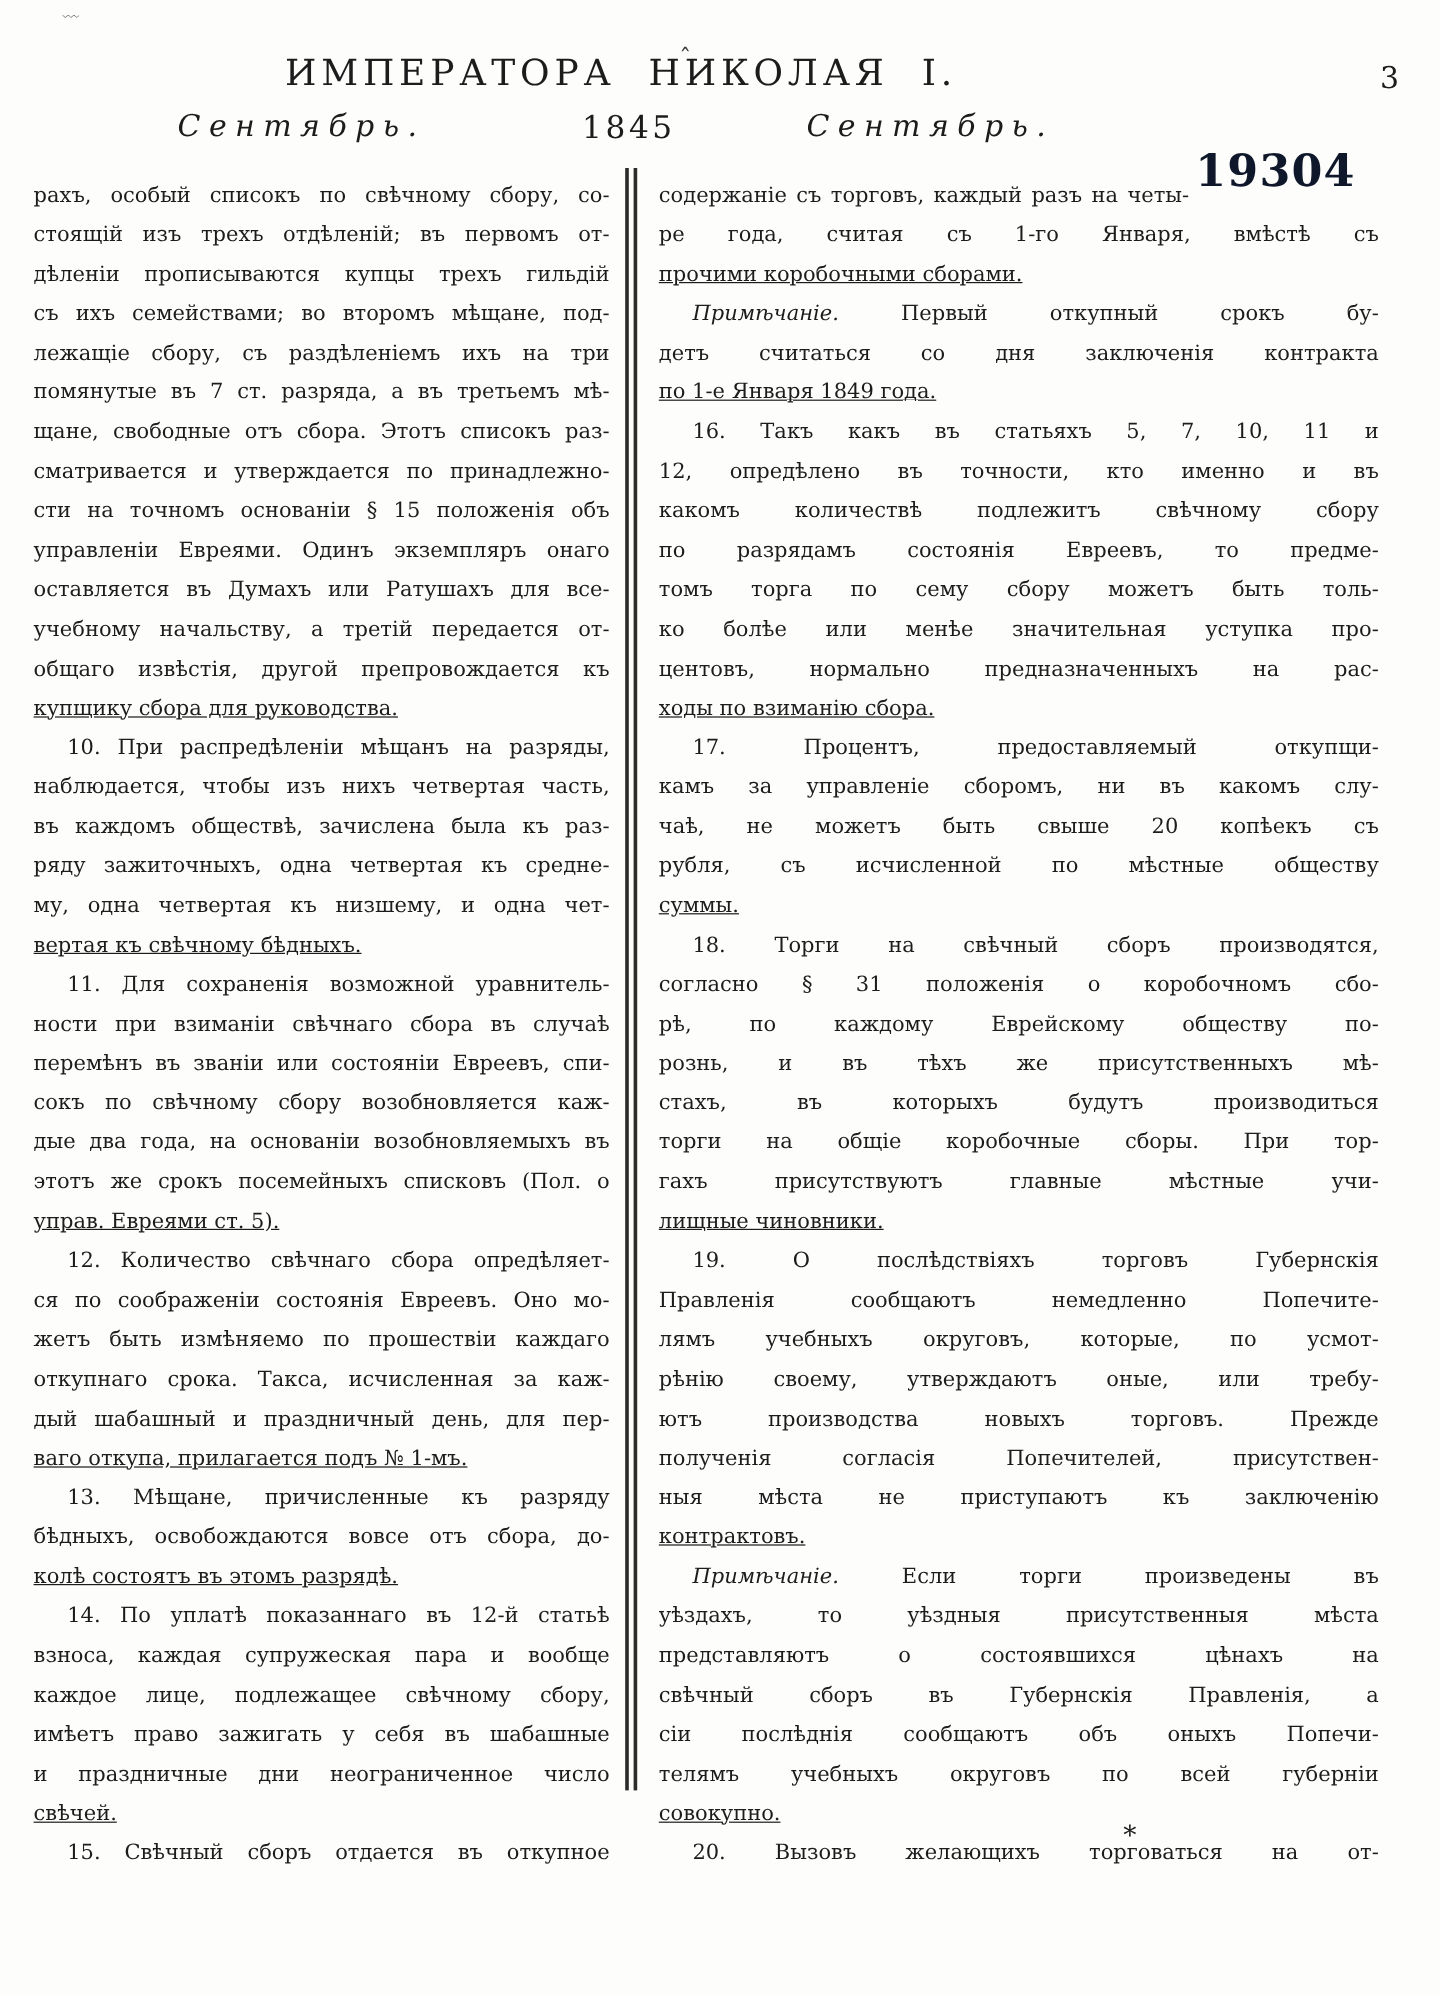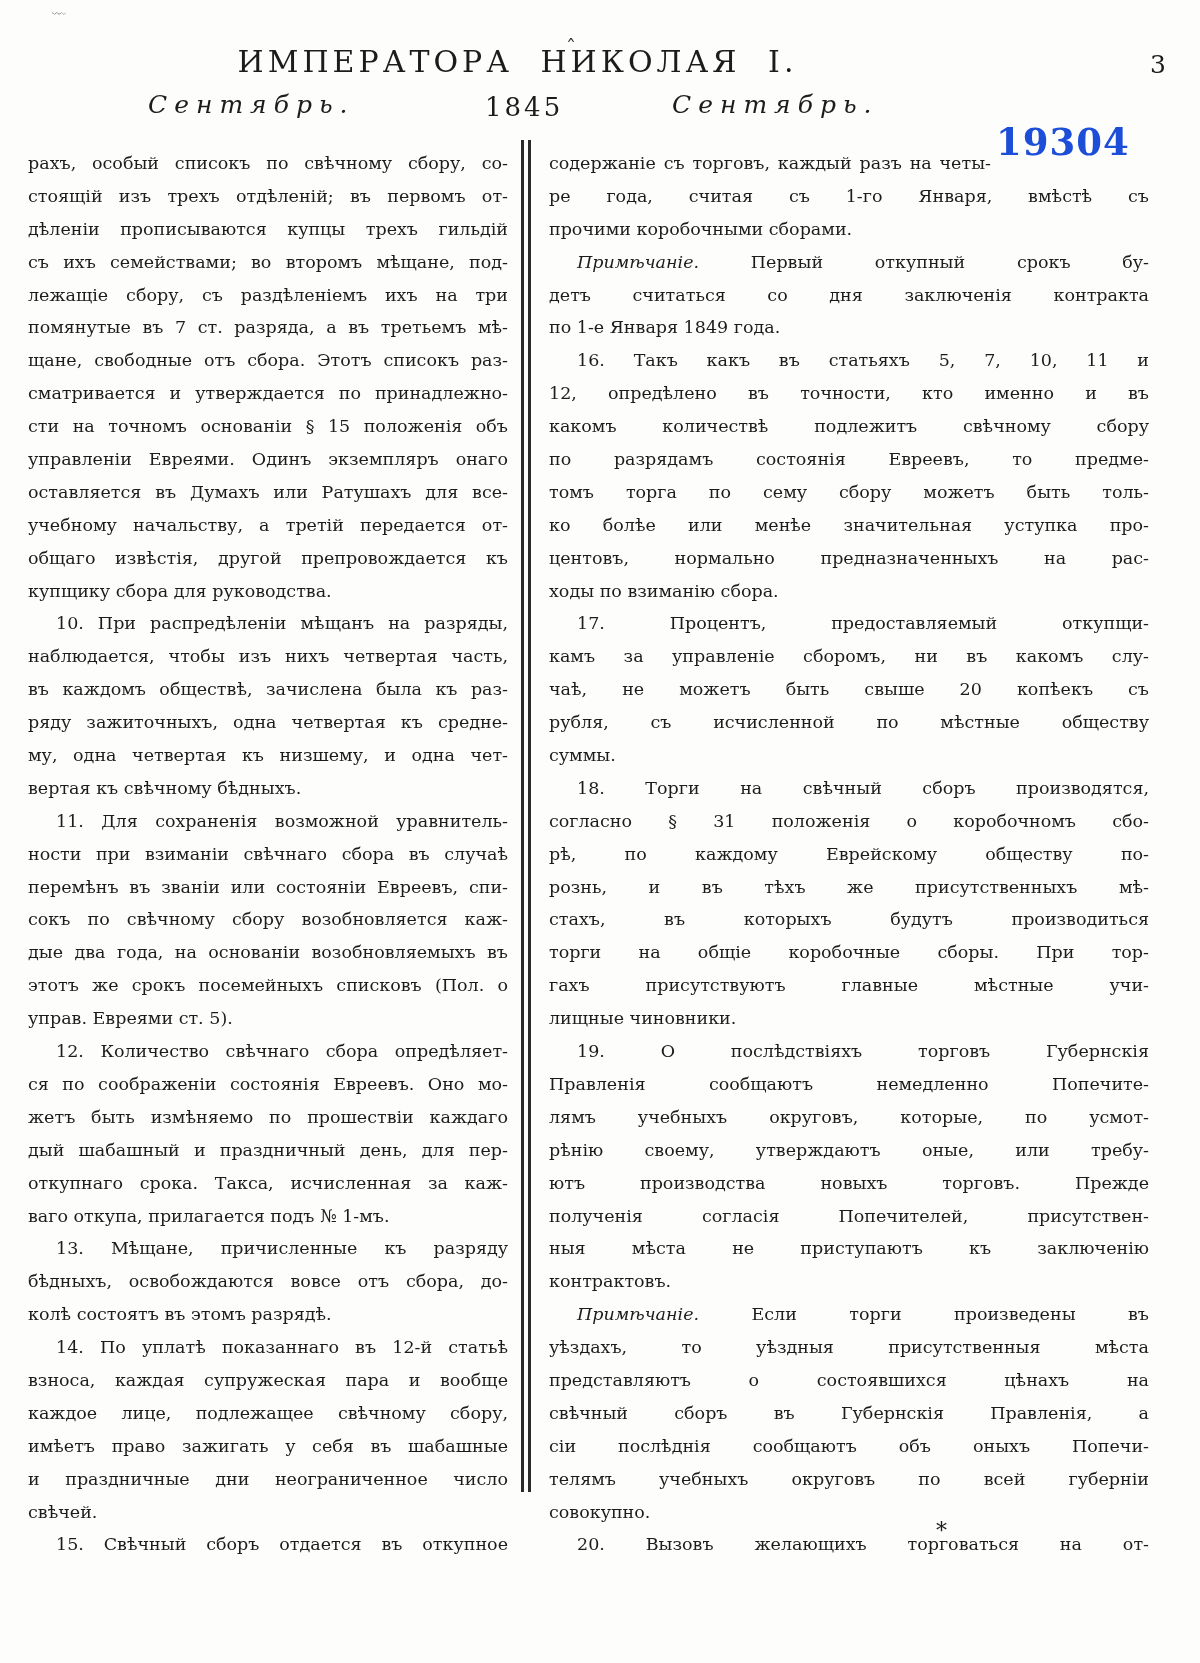--- a/index.html
+++ b/index.html
@@ -12,30 +12,30 @@
     position:absolute; top:44px; left:185px; width:665px;
     text-align:center; font-size:30px; font-weight:normal;
     letter-spacing:4px; word-spacing:14px; white-space:nowrap;
   }
   .page-number { position:absolute; top:50px; left:1150px; font-size:25px; }
   .month-left  { position:absolute; top:90px; left:148px; font-size:25px; font-style:italic; letter-spacing:7px; }
   .year-center { position:absolute; top:92px; left:485px; font-size:26px; letter-spacing:3px; }
   .month-right { position:absolute; top:90px; left:672px; font-size:25px; font-style:italic; letter-spacing:7px; }
   .act-number  {
     position:absolute; top:120px; left:996px; font-size:37px; font-weight:bold;
-    letter-spacing:1px; color:#1d4ed8;
+    letter-spacing:1px; color:#0f172a;
   }
   .col {
     position:absolute; top:147px; font-size:17.5px; line-height:32.9px;
     text-rendering:optimizeLegibility;
   }
   .col-left  { left:28px;  width:480px; }
   .col-right { left:549px; width:600px; }
   .line { text-align:justify; text-align-last:justify; height:32.9px; }
-  .line.endp   { text-align-last:left; }
+  .line.endp   { text-align-last:left;text-decoration:underline; }
   .line.indent { text-indent:28px; }
   .line.padr   { padding-right:158px; }
   i.lead { font-style:italic; }
   .separator {
     position:absolute; left:521px; top:140px; height:1352px; width:4px;
     border-left:3px solid #2b2b2b; border-right:3px solid #2b2b2b;
   }
   .footnote-mark { position:absolute; left:936px; top:1518px; font-size:22px; }
   .artifact { position:absolute; color:#3a3a3a; font-size:20px; }
   .artifact.squiggle { top:0px; left:52px; font-size:15px; }
@@ -78,22 +78,22 @@
       <div class="line indent">11. Для сохраненія возможной уравнитель-</div>
       <div class="line">ности при взиманіи свѣчнаго сбора въ случаѣ</div>
       <div class="line">перемѣнъ въ званіи или состояніи Евреевъ, спи-</div>
       <div class="line">сокъ по свѣчному сбору возобновляется каж-</div>
       <div class="line">дые два года, на основаніи возобновляемыхъ въ</div>
       <div class="line">этотъ же срокъ посемейныхъ списковъ (Пол. о</div>
       <div class="line endp">управ. Евреями ст. 5).</div>
       <div class="line indent">12. Количество свѣчнаго сбора опредѣляет-</div>
       <div class="line">ся по соображеніи состоянія Евреевъ. Оно мо-</div>
       <div class="line">жетъ быть измѣняемо по прошествіи каждаго</div>
+      <div class="line">откупнаго срока. Такса, исчисленная за каж-</div>
       <div class="line">дый шабашный и праздничный день, для пер-</div>
-      <div class="line">откупнаго срока. Такса, исчисленная за каж-</div>
       <div class="line endp">ваго откупа, прилагается подъ № 1-мъ.</div>
       <div class="line indent">13. Мѣщане, причисленные къ разряду</div>
       <div class="line">бѣдныхъ, освобождаются вовсе отъ сбора, до-</div>
       <div class="line endp">колѣ состоятъ въ этомъ разрядѣ.</div>
       <div class="line indent">14. По уплатѣ показаннаго въ 12-й статьѣ</div>
       <div class="line">взноса, каждая супружеская пара и вообще</div>
       <div class="line">каждое лице, подлежащее свѣчному сбору,</div>
       <div class="line">имѣетъ право зажигать у себя въ шабашные</div>
       <div class="line">и праздничные дни неограниченное число</div>
       <div class="line endp">свѣчей.</div>

